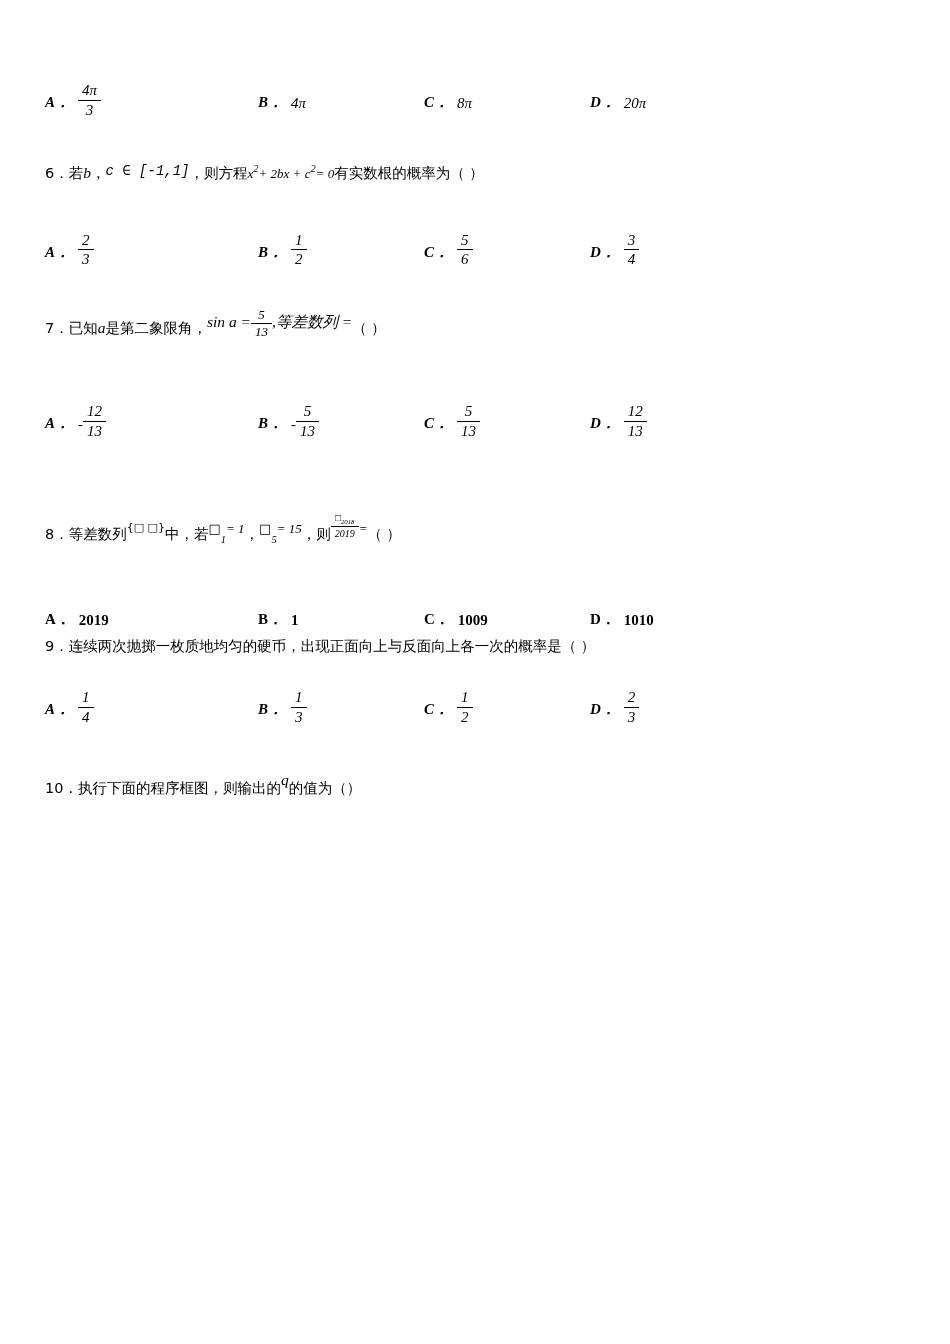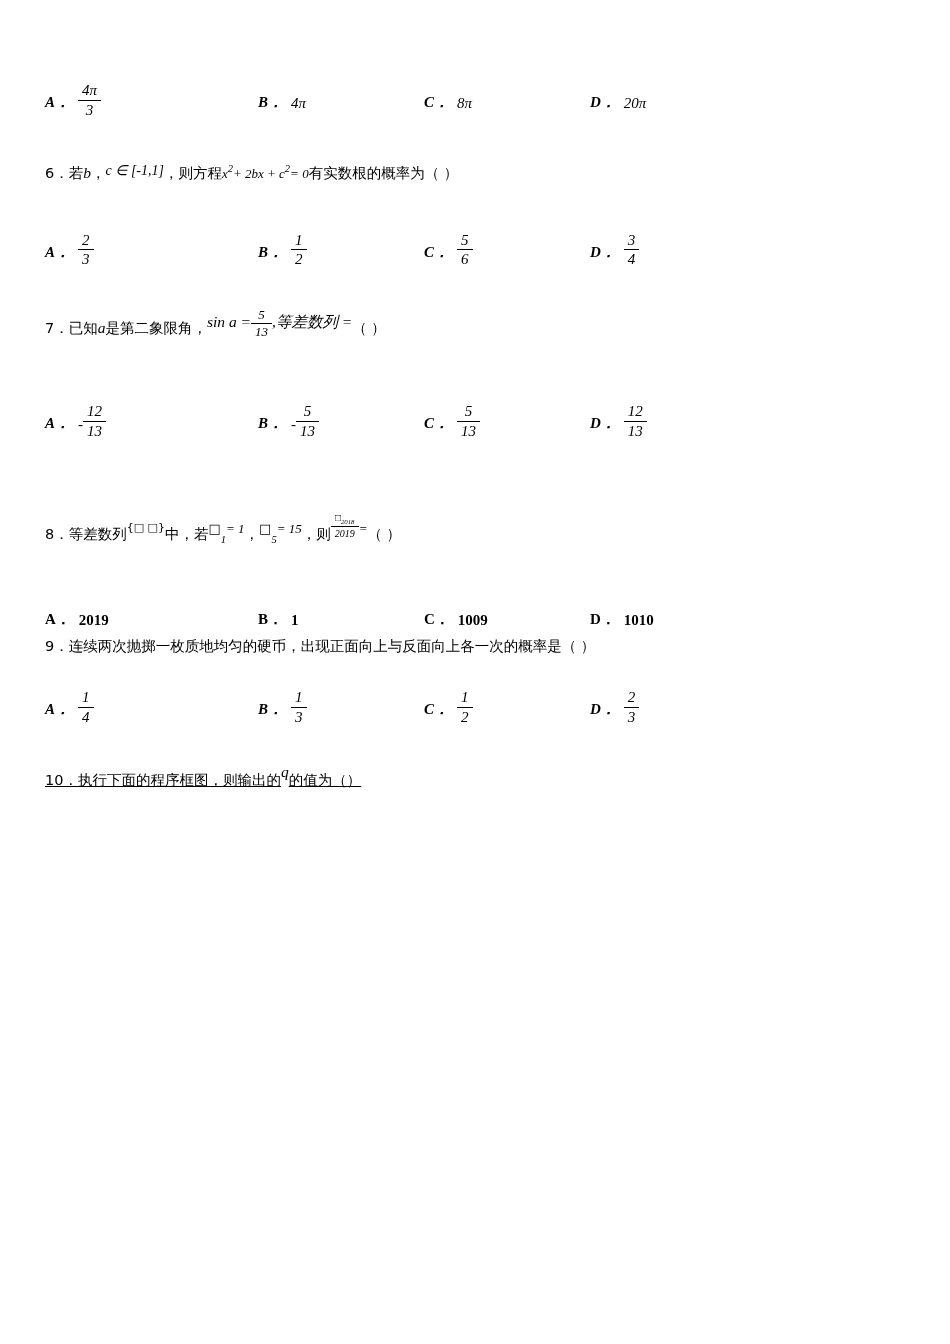--- a/index.html
+++ b/index.html
@@ -111,20 +111,21 @@
   sup.exp { font-size: 0.68em; vertical-align: super; font-style: italic; }
   sub.sb  { font-size: 0.68em; vertical-align: sub;  font-style: italic; }
 
   .interval {
     display: inline-block;
     font-style: italic;
     font-size: 14px;
     vertical-align: middle;
     position: relative;
     top: -4px;
+    font-family: Liberation Mono, monospace;
   }
   .small-math { font-size: 13px; }
   .tiny-math  { font-size: 11px; }
 
   .box { font-family: "DejaVu Sans", sans-serif; }
 
   .inline-frac-wrap {
     display: inline-block;
     vertical-align: middle;
     position: relative;
@@ -301,18 +302,18 @@
         <span class="opt-lbl">D．</span>
         <span class="frac">
           <span class="num">2</span>
           <span class="den">3</span>
         </span>
       </div>
     </div>
 
     <div class="row-gap-md"></div>
 
-    <div class="q-row q-text" style="margin-top:20px;text-decoration:underline;">
+    <div class="q-row q-text" style="margin-top:28px;">
       <span class="cn">10．</span><span class="cn">执行下面的程序框图，则输出的</span><span class="math raise">q</span><span class="cn">的值为（）</span>
     </div>
 
   </div>
 </div>
 
 </body></html>

